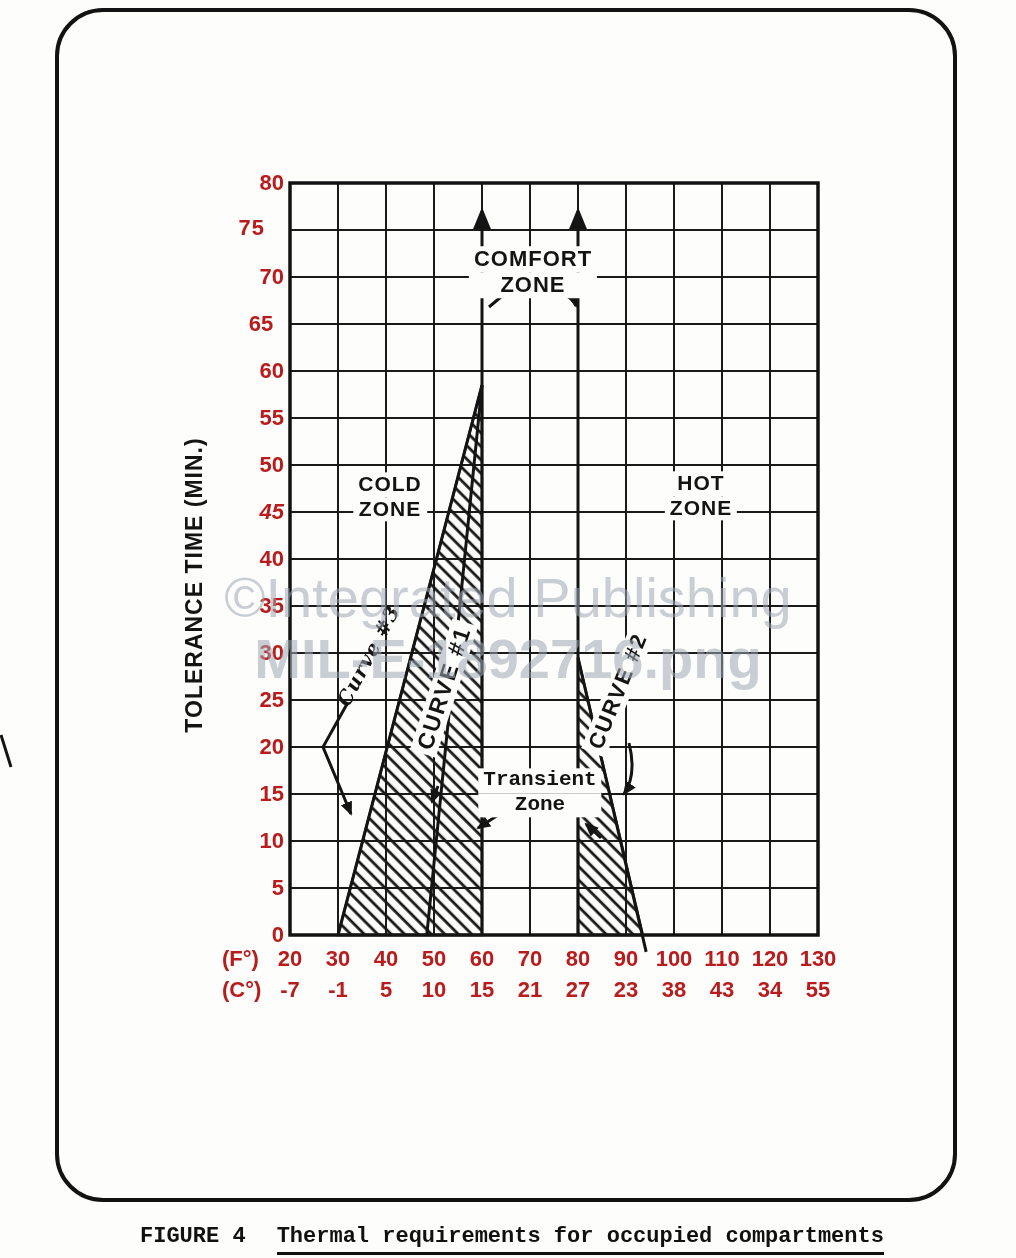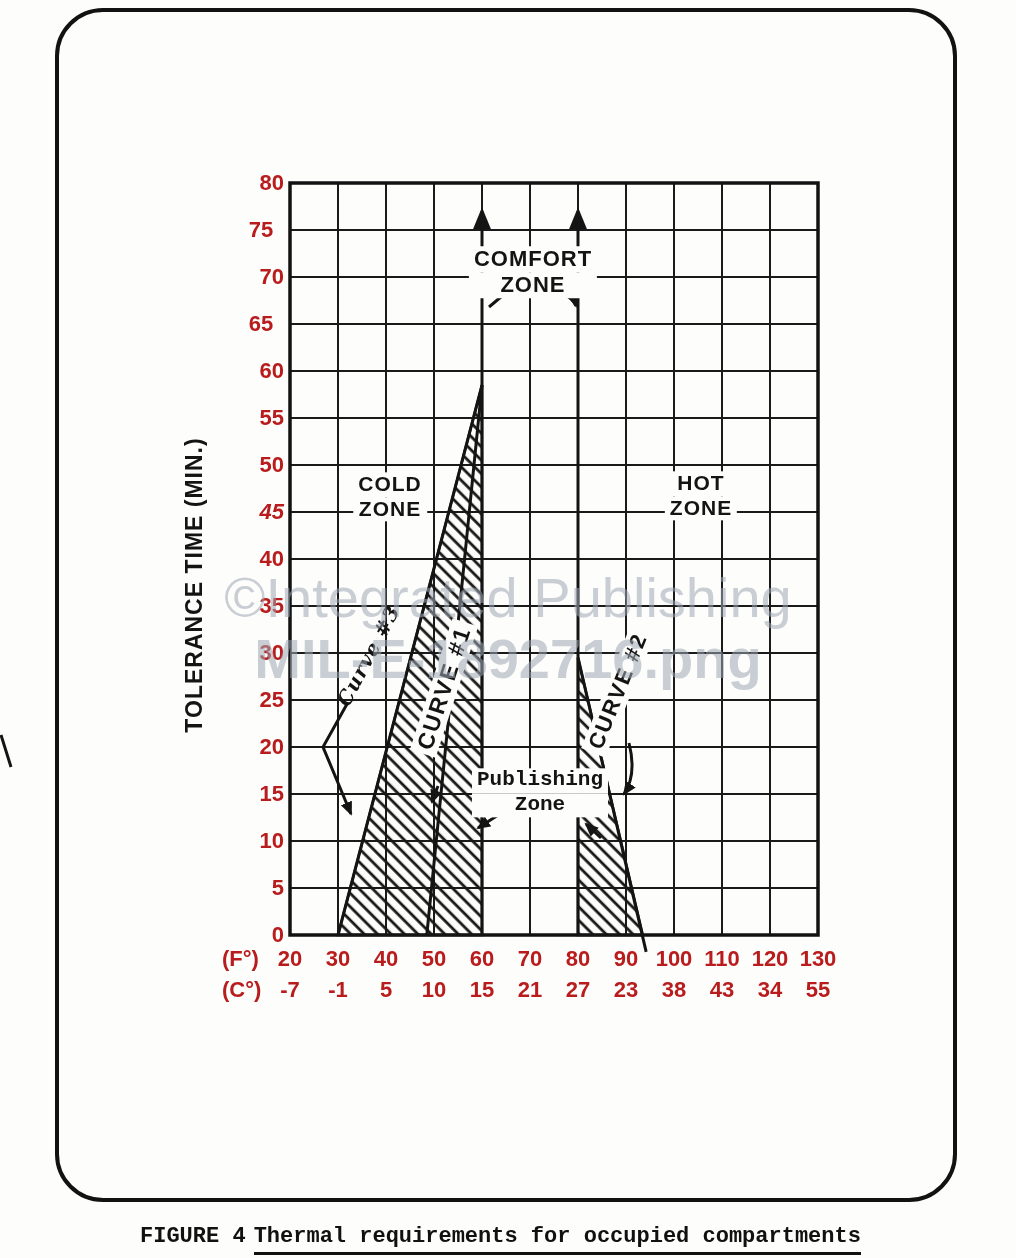--- a/index.html
+++ b/index.html
@@ -29,21 +29,21 @@
         font-family:"DejaVu Serif","Liberation Serif",serif;font-style:italic;
         font-weight:bold;font-size:20px;letter-spacing:1px;}
   #x-axis-title{left:578px;top:1031px;transform:translate(-50%,-50%);font-size:22px;letter-spacing:5px;}
   #watermark{position:absolute;left:0;top:0;width:1016px;z-index:5;pointer-events:none;
         text-align:center;color:rgba(158,168,178,0.55);font-family:"Liberation Sans",sans-serif;}
   #watermark .wm1{position:absolute;left:508px;top:597px;transform:translate(-50%,-50%);
         font-size:56px;white-space:nowrap;}
   #watermark .wm2{position:absolute;left:508px;top:658px;transform:translate(-50%,-50%);
         font-size:56px;white-space:nowrap;font-weight:bold;}
   #caption{position:absolute;left:140px;top:1224px;z-index:3;font-size:22px;
-        display:flex;gap:8px;color:#111;}
+        display:flex;gap:31px;color:#111;}
   #caption .ul{border-bottom:3px solid #111;padding-bottom:3px;}
 </style>
 </head>
 <body>
 
 <div id="page">
 
   <div id="frame"></div>
 
   <svg id="chart-svg" width="1016" height="1258" viewBox="0 0 1016 1258">
@@ -114,21 +114,21 @@
       <path d="M508,291 L489,307"></path>
       <path d="M560,292 Q574,299 576,306" marker-end="url(#arrSmall)"></path>
       <path d="M1,735 L11,767"></path>
     </g>
   </svg>
 
   <div class="lbl sans-b" id="y-axis-title">TOLERANCE TIME (MIN.)</div>
 
   <div id="tick-layer">
       <div class="tick" style="left: 238px; top: 170px; width: 46px; text-align: right;">80</div>
-      <div class="tick" style="left: 238px; top: 217px; width: 46px; text-align: center;">75</div>
+      <div class="tick" style="left: 238px; top: 217px; width: 46px; text-align: left; font-family: Liberation Mono, monospace;">75</div>
       <div class="tick" style="left: 238px; top: 264px; width: 46px; text-align: right;">70</div>
       <div class="tick" style="left: 238px; top: 311px; width: 46px; text-align: center;">65</div>
       <div class="tick" style="left: 238px; top: 358px; width: 46px; text-align: right;">60</div>
       <div class="tick" style="left: 238px; top: 405px; width: 46px; text-align: right;">55</div>
       <div class="tick" style="left: 238px; top: 452px; width: 46px; text-align: right;">50</div>
       <div class="tick" style="left: 238px; top: 499px; width: 46px; text-align: right; font-style: italic;">45</div>
       <div class="tick" style="left: 238px; top: 546px; width: 46px; text-align: right;">40</div>
       <div class="tick" style="left: 238px; top: 593px; width: 46px; text-align: right;">35</div>
       <div class="tick" style="left: 238px; top: 640px; width: 46px; text-align: right;">30</div>
       <div class="tick" style="left: 238px; top: 687px; width: 46px; text-align: right;">25</div>
@@ -173,21 +173,21 @@
   </div>
   <div class="lbl sans-b" id="cold-zone-label">
     <div class="halo">COLD</div>
     <div class="halo">ZONE</div>
   </div>
   <div class="lbl sans-b" id="hot-zone-label">
     <div class="halo">HOT</div>
     <div class="halo">ZONE</div>
   </div>
   <div class="lbl mono-b" id="transient-zone-label">
-    <div class="halo">Publishing</div>
+    <div class="halo">Transient</div>
     <div class="halo">Zone</div>
   </div>
 
   <div class="lbl sans-b halo" id="curve1-label">CURVE #1</div>
   <div class="lbl sans-b halo" id="curve2-label">CURVE #2</div>
   <div class="lbl" id="curve3-label">Curve #3</div>
 
   <div id="watermark">
     <div class="wm1">©Integrated Publishing</div>
     <div class="wm2">MIL-E-1892716.png</div>

